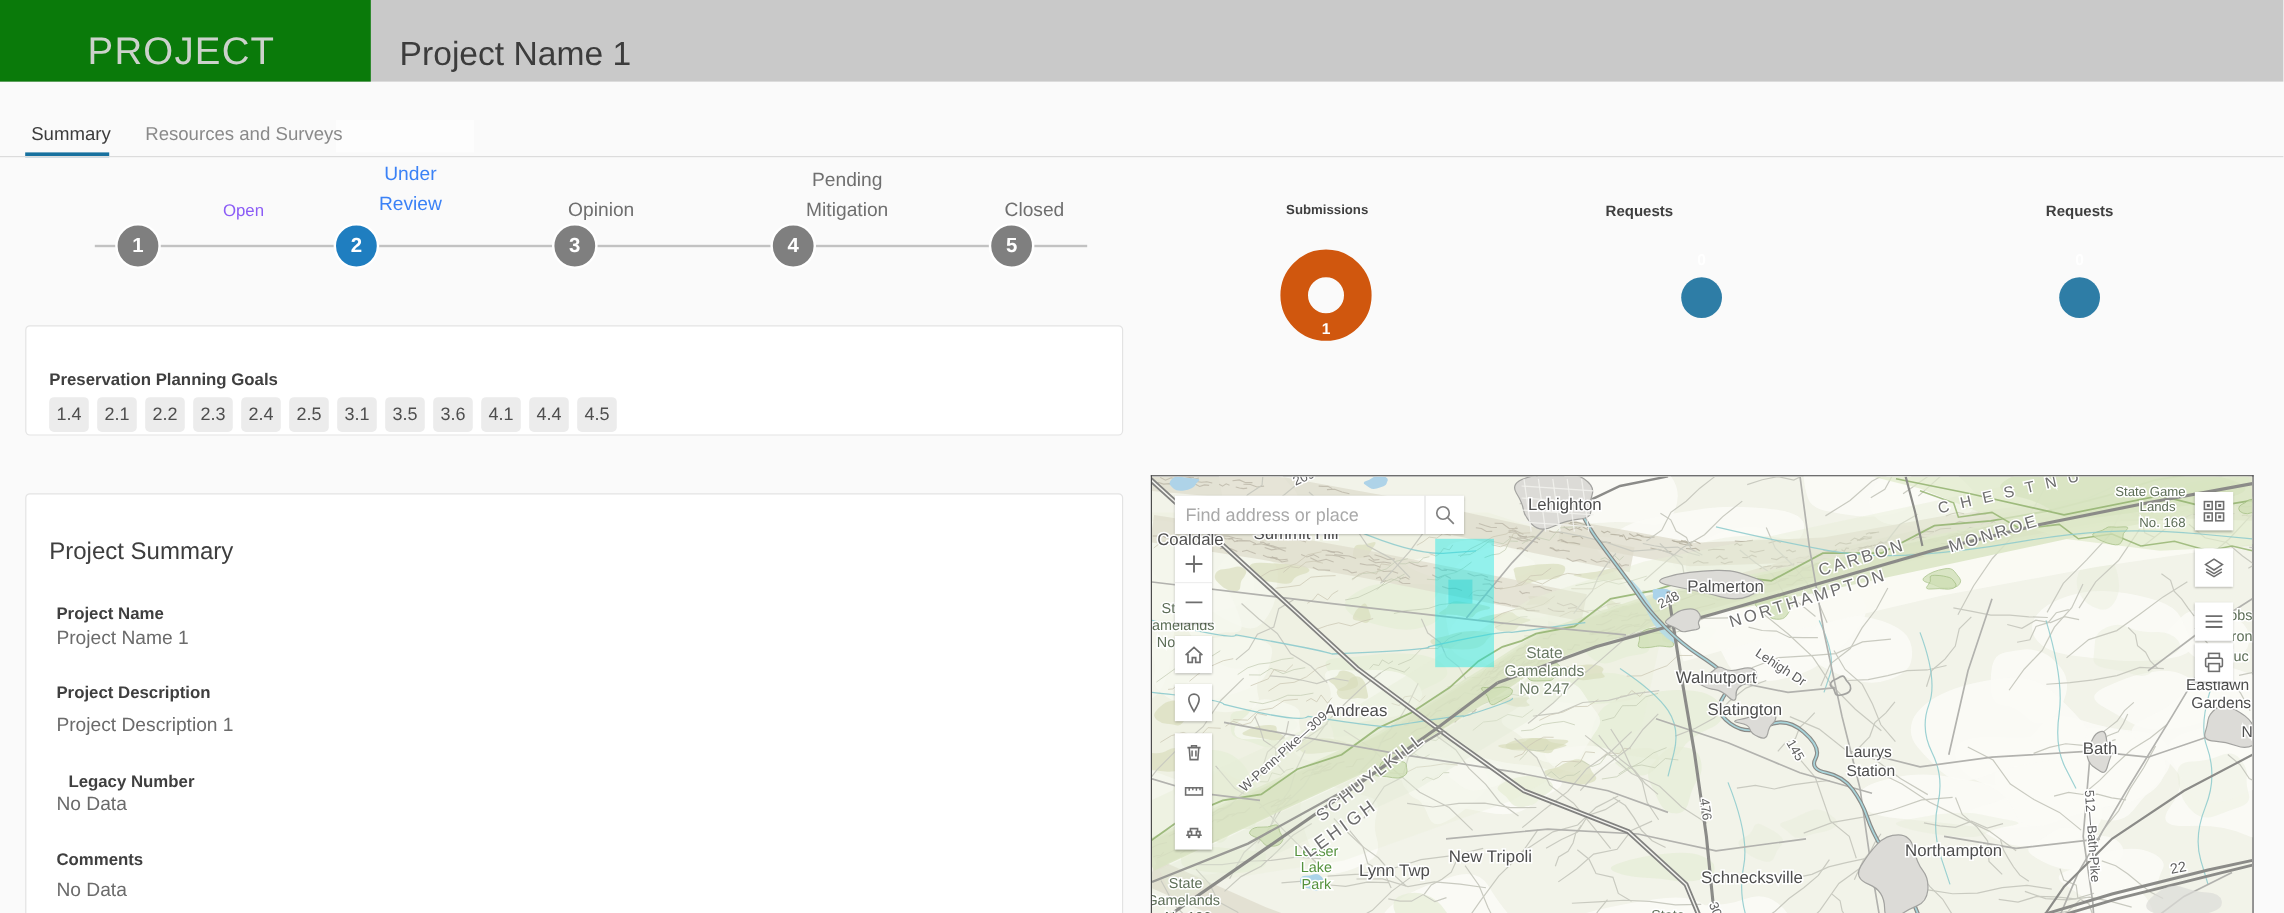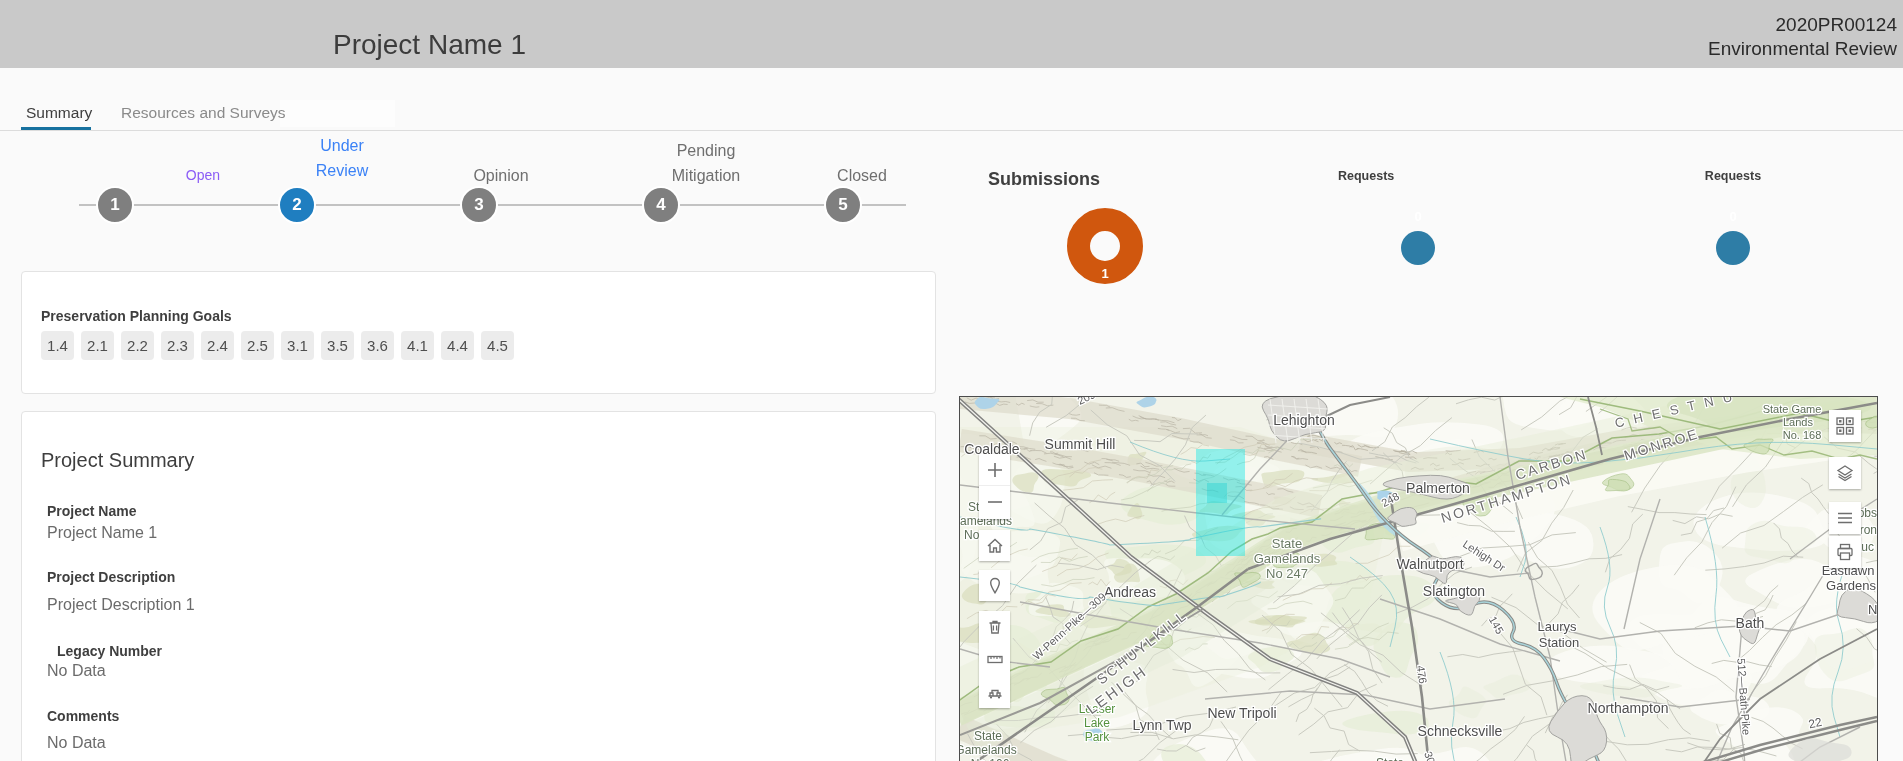--- a/index.html
+++ b/index.html
@@ -1,22 +1,24 @@
 <!DOCTYPE html>
 <html><head><meta charset="utf-8"><title>Project</title>
 <style>
 * { margin:0; padding:0; box-sizing:border-box; }
 html,body { width:1903px; height:761px; overflow:hidden; background:#fafafa;
        font-family:"Liberation Sans",sans-serif; position:relative; }
 svg text { font-family:"Liberation Sans",sans-serif; }
 </style></head>
 <body>
 <div style="position:absolute;left:0;top:0;width:1903px;height:68px;background:#c9c9c9">
+  <div style="position:absolute;left:0;top:0;width:309px;height:68px;background:#0a7a0a">
+    <div style="position:absolute;left:73px;top:26px;font-size:32px;letter-spacing:1px;color:#ccd2cb;line-height:32px">PROJECT</div>
+  </div>
   <div style="position:absolute;left:333px;top:31px;font-size:28px;color:#3c3c3c;line-height:28px">Project Name 1</div>
-  <div style="position:absolute;right:6px;top:13px;text-align:right;font-size:19px;color:#2b2b2b;line-height:24px">2020PR00124<br>Environmental Review</div>
 </div>
 <div style="position:absolute;left:280px;top:100px;width:115px;height:27px;background:#fdfdfd"></div>
 <div style="position:absolute;left:26px;top:104px;font-size:15.5px;color:#3d3d3d">Summary</div>
 <div style="position:absolute;left:121px;top:104px;font-size:15.5px;color:#8a8a8a">Resources and Surveys</div>
 <div style="position:absolute;left:21px;top:127px;width:70px;height:3.5px;background:#17719f"></div>
 <div style="position:absolute;left:0;top:130px;width:1903px;height:1px;background:#dcdcdc"></div>
 <div style="position:absolute;left:79px;top:204px;width:827px;height:2px;background:#c2c2c2"></div>
 <div style="position:absolute;left:96px;top:186px;width:38px;height:38px;border-radius:50%;background:#7f7f7f;border:2px solid #fff;box-sizing:border-box;color:#fff;font-weight:bold;font-size:17px;display:flex;align-items:center;justify-content:center">1</div>
 <div style="position:absolute;left:40px;top:163px;width:180px;text-align:right;color:#8b5cf6;font-weight:normal;font-size:14px;line-height:25px">
     <div>Open</div>
@@ -32,32 +34,32 @@
   </div>
 <div style="position:absolute;left:642px;top:186px;width:38px;height:38px;border-radius:50%;background:#7f7f7f;border:2px solid #fff;box-sizing:border-box;color:#fff;font-weight:bold;font-size:17px;display:flex;align-items:center;justify-content:center">4</div>
 <div style="position:absolute;left:616px;top:138px;width:180px;text-align:center;color:#6f6f6f;font-weight:normal;font-size:16px;line-height:25px">
     <div>Pending</div>
     <div>Mitigation</div>
   </div>
 <div style="position:absolute;left:824px;top:186px;width:38px;height:38px;border-radius:50%;background:#7f7f7f;border:2px solid #fff;box-sizing:border-box;color:#fff;font-weight:bold;font-size:17px;display:flex;align-items:center;justify-content:center">5</div>
 <div style="position:absolute;left:772px;top:163px;width:180px;text-align:center;color:#6f6f6f;font-weight:normal;font-size:16px;line-height:25px">
     <div>Closed</div>
   </div>
-<div style="position:absolute;left:988px;top:169px;width:160px;font-size:18px;font-weight:bold;color:#3f3f3f">Submissions</div>
+<div style="position:absolute;left:1026px;top:169px;width:160px;text-align:center;font-size:11px;font-weight:bold;color:#3f3f3f">Submissions</div>
 <div style="position:absolute;left:1338px;top:169px;width:160px;font-size:12.5px;font-weight:bold;color:#3f3f3f">Requests</div>
 <div style="position:absolute;left:1653px;top:169px;width:160px;text-align:center;font-size:12.5px;font-weight:bold;color:#3f3f3f">Requests</div>
 <svg style="position:absolute;left:1065px;top:206px" width="80" height="80" viewBox="0 0 80 80">
     <circle cx="40" cy="40" r="26.5" fill="none" stroke="#d0570e" stroke-width="23"></circle>
     <text x="40" y="72" text-anchor="middle" font-size="13" font-weight="bold" fill="#fff">1</text>
   </svg>
 <div style="position:absolute;left:1338px;top:209px;width:160px;text-align:center;font-size:13px;font-weight:bold;color:#fff">0</div>
 <div style="position:absolute;left:1401px;top:231px;width:34px;height:34px;border-radius:50%;background:#2e7da6"></div>
 <div style="position:absolute;left:1653px;top:209px;width:160px;text-align:center;font-size:13px;font-weight:bold;color:#fff">0</div>
 <div style="position:absolute;left:1716px;top:231px;width:34px;height:34px;border-radius:50%;background:#2e7da6"></div>
-<div style="position:absolute;left:21px;top:271px;width:915px;height:123px;background:#fff;border:1px solid #e3e3e3;border-radius:4px">
+<div style="position:absolute;left:21px;top:271px;width:915px;height:92px;background:#fff;border:1px solid #e3e3e3;border-radius:4px">
   <div style="position:absolute;left:19px;top:36px;font-size:14px;font-weight:bold;color:#3f3f3f">Preservation Planning Goals</div>
   <div style="position:absolute;left:19px;top:59px;white-space:nowrap"><span style="display:inline-block;width:33px;height:29px;line-height:29px;text-align:center;background:#ececec;border-radius:4px;margin-right:7px;font-size:15px;color:#4f4f4f">1.4</span><span style="display:inline-block;width:33px;height:29px;line-height:29px;text-align:center;background:#ececec;border-radius:4px;margin-right:7px;font-size:15px;color:#4f4f4f">2.1</span><span style="display:inline-block;width:33px;height:29px;line-height:29px;text-align:center;background:#ececec;border-radius:4px;margin-right:7px;font-size:15px;color:#4f4f4f">2.2</span><span style="display:inline-block;width:33px;height:29px;line-height:29px;text-align:center;background:#ececec;border-radius:4px;margin-right:7px;font-size:15px;color:#4f4f4f">2.3</span><span style="display:inline-block;width:33px;height:29px;line-height:29px;text-align:center;background:#ececec;border-radius:4px;margin-right:7px;font-size:15px;color:#4f4f4f">2.4</span><span style="display:inline-block;width:33px;height:29px;line-height:29px;text-align:center;background:#ececec;border-radius:4px;margin-right:7px;font-size:15px;color:#4f4f4f">2.5</span><span style="display:inline-block;width:33px;height:29px;line-height:29px;text-align:center;background:#ececec;border-radius:4px;margin-right:7px;font-size:15px;color:#4f4f4f">3.1</span><span style="display:inline-block;width:33px;height:29px;line-height:29px;text-align:center;background:#ececec;border-radius:4px;margin-right:7px;font-size:15px;color:#4f4f4f">3.5</span><span style="display:inline-block;width:33px;height:29px;line-height:29px;text-align:center;background:#ececec;border-radius:4px;margin-right:7px;font-size:15px;color:#4f4f4f">3.6</span><span style="display:inline-block;width:33px;height:29px;line-height:29px;text-align:center;background:#ececec;border-radius:4px;margin-right:7px;font-size:15px;color:#4f4f4f">4.1</span><span style="display:inline-block;width:33px;height:29px;line-height:29px;text-align:center;background:#ececec;border-radius:4px;margin-right:7px;font-size:15px;color:#4f4f4f">4.4</span><span style="display:inline-block;width:33px;height:29px;line-height:29px;text-align:center;background:#ececec;border-radius:4px;margin-right:7px;font-size:15px;color:#4f4f4f">4.5</span></div>
 </div>
 <div style="position:absolute;left:21px;top:411px;width:915px;height:360px;background:#fff;border:1px solid #e3e3e3;border-radius:4px">
   <div style="position:absolute;left:19px;top:37px;font-size:20px;color:#3e3e3e">Project Summary</div>
   <div style="position:absolute;left:25px;top:91px;font-size:14px;font-weight:bold;color:#3f3f3f">Project Name</div>
   <div style="position:absolute;left:25px;top:112px;font-size:16px;color:#6b6b6b">Project Name 1</div>
   <div style="position:absolute;left:25px;top:157px;font-size:14px;font-weight:bold;color:#3f3f3f">Project Description</div>
   <div style="position:absolute;left:25px;top:184px;font-size:16px;color:#6b6b6b">Project Description 1</div>
   <div style="position:absolute;left:35px;top:231px;font-size:14px;font-weight:bold;color:#3f3f3f">Legacy Number</div>
@@ -861,20 +863,29 @@
 <text x="112" y="232" fill="#5e5e5e" text-anchor="middle" style="font-size:11px;" paint-order="stroke" stroke="#ffffff" stroke-width="2.5" transform="rotate(-42 112 232)">W-Penn-Pike—309</text>
 <text x="432" y="106" fill="#5e5e5e" text-anchor="middle" style="font-size:11px;" paint-order="stroke" stroke="#ffffff" stroke-width="2.5" transform="rotate(-28 432 106)">248</text>
 <text x="458" y="278" fill="#5e5e5e" text-anchor="middle" style="font-size:11px;" paint-order="stroke" stroke="#ffffff" stroke-width="2.5" transform="rotate(82 458 278)">476</text>
 <text x="522" y="162" fill="#5e5e5e" text-anchor="middle" style="font-size:11px;" paint-order="stroke" stroke="#ffffff" stroke-width="2.5" transform="rotate(33 522 162)">Lehigh Dr</text>
 <text x="533" y="230" fill="#5e5e5e" text-anchor="middle" style="font-size:11px;" paint-order="stroke" stroke="#ffffff" stroke-width="2.5" transform="rotate(60 533 230)">145</text>
 <text x="780" y="300" fill="#5e5e5e" text-anchor="middle" style="font-size:11px;" paint-order="stroke" stroke="#ffffff" stroke-width="2.5" transform="rotate(86 780 300)">512—Bath-Pike</text>
 <text x="856" y="330" fill="#5e5e5e" text-anchor="middle" style="font-size:12px;" paint-order="stroke" stroke="#ffffff" stroke-width="2.5" transform="rotate(-12 856 330)">22</text>
 <text x="466" y="362" fill="#5e5e5e" text-anchor="middle" style="font-size:11px;" paint-order="stroke" stroke="#ffffff" stroke-width="2.5" transform="rotate(70 466 362)">30</text>
 <text x="128" y="4" fill="#5e5e5e" text-anchor="middle" style="font-size:11px;" paint-order="stroke" stroke="#ffffff" stroke-width="2.5" transform="rotate(-25 128 4)">209</text>
 </svg>
+<div style="position:absolute;left:19px;top:16px;width:241px;height:32px;background:#fff;box-shadow:0 1px 2px rgba(0,0,0,.3);display:flex;align-items:center">
+      <span style="flex:1;padding-left:9px;font-size:15px;color:#a9a9a9;white-space:nowrap;overflow:hidden">Find address or place</span>
+      <span style="width:33px;height:32px;border-left:1px solid #e2e2e2;display:flex;align-items:center;justify-content:center">
+        <svg width="22" height="22" viewBox="0 0 22 22">
+          <circle cx="9.5" cy="9.5" r="5.2" fill="none" stroke="#808080" stroke-width="1.4"></circle>
+          <line x1="13.4" y1="13.4" x2="18.5" y2="18.5" stroke="#808080" stroke-width="1.4"></line>
+        </svg>
+      </span>
+    </div>
 <div style="position:absolute;left:19px;top:57px;width:31px;height:65px;background:#fff;box-shadow:0 1px 2px rgba(0,0,0,.3)">
       <div style="height:32px;display:flex;align-items:center;justify-content:center;border-bottom:1px solid #eee">
         <svg width="18" height="18" viewBox="0 0 18 18">
           <path d="M9 2v14M2 9h14" stroke="#6e6e6e" stroke-width="1.6"></path>
         </svg>
       </div>
       <div style="height:32px;display:flex;align-items:center;justify-content:center">
         <svg width="18" height="18" viewBox="0 0 18 18">
           <path d="M2 9h14" stroke="#6e6e6e" stroke-width="1.6"></path>
         </svg>

